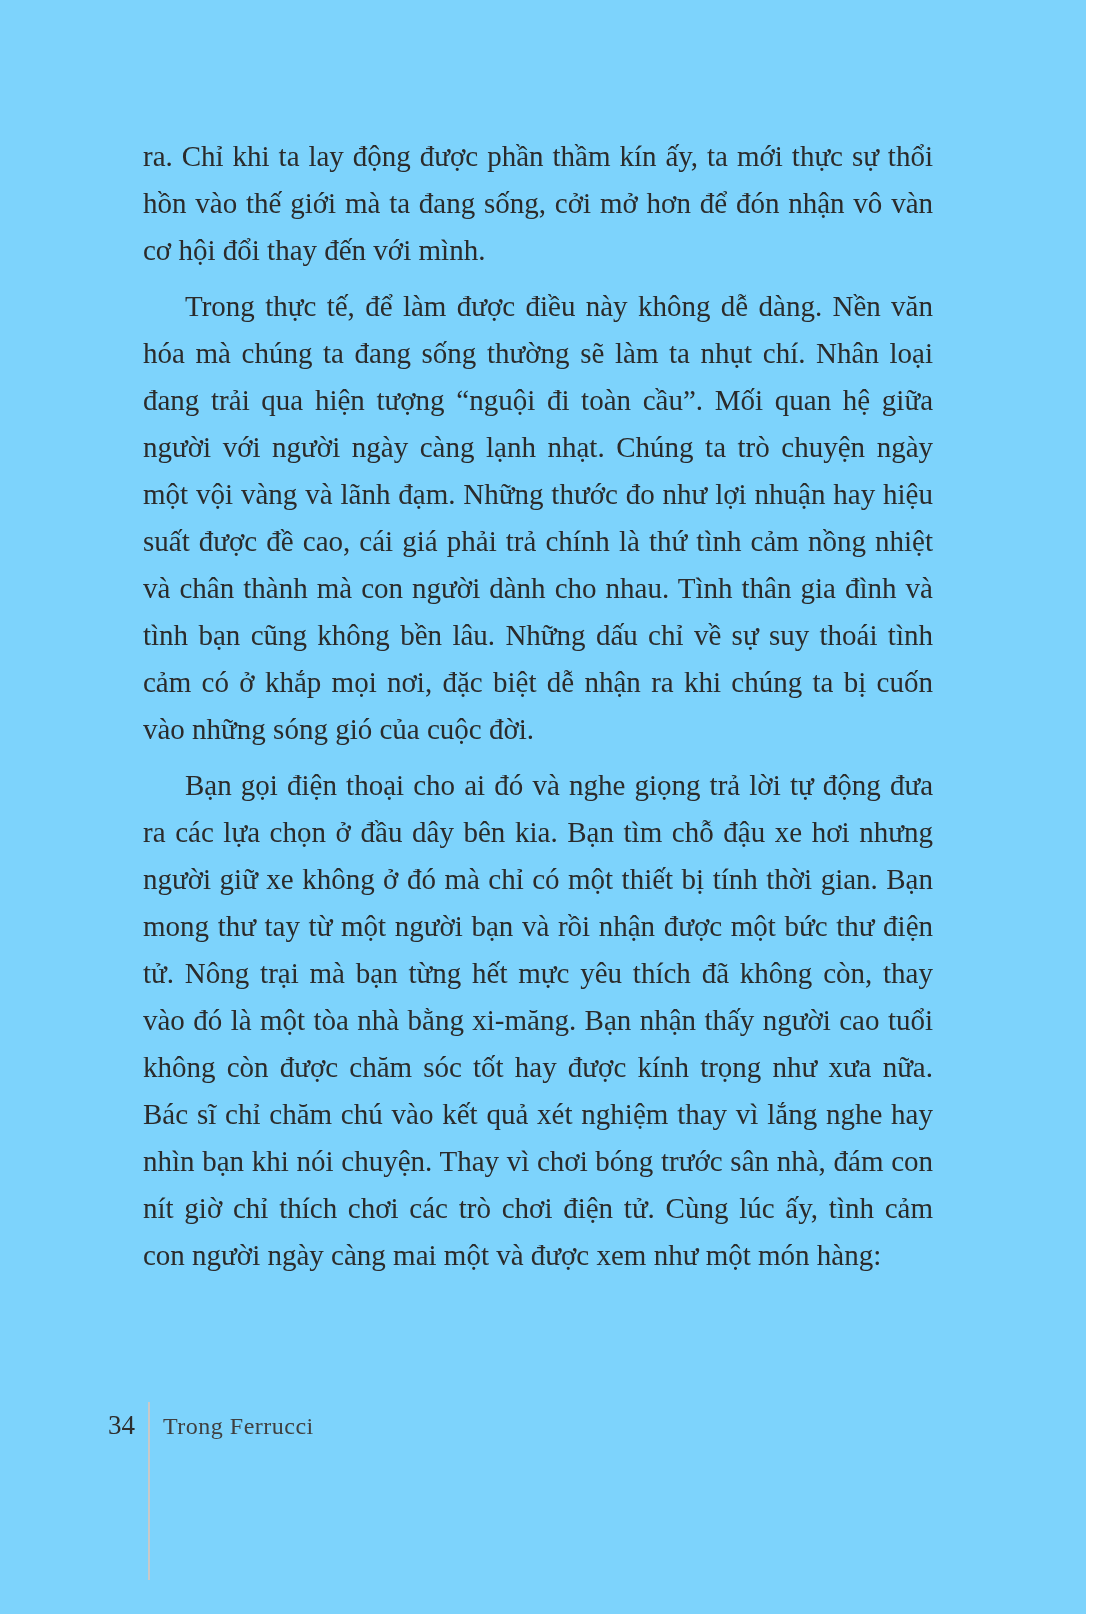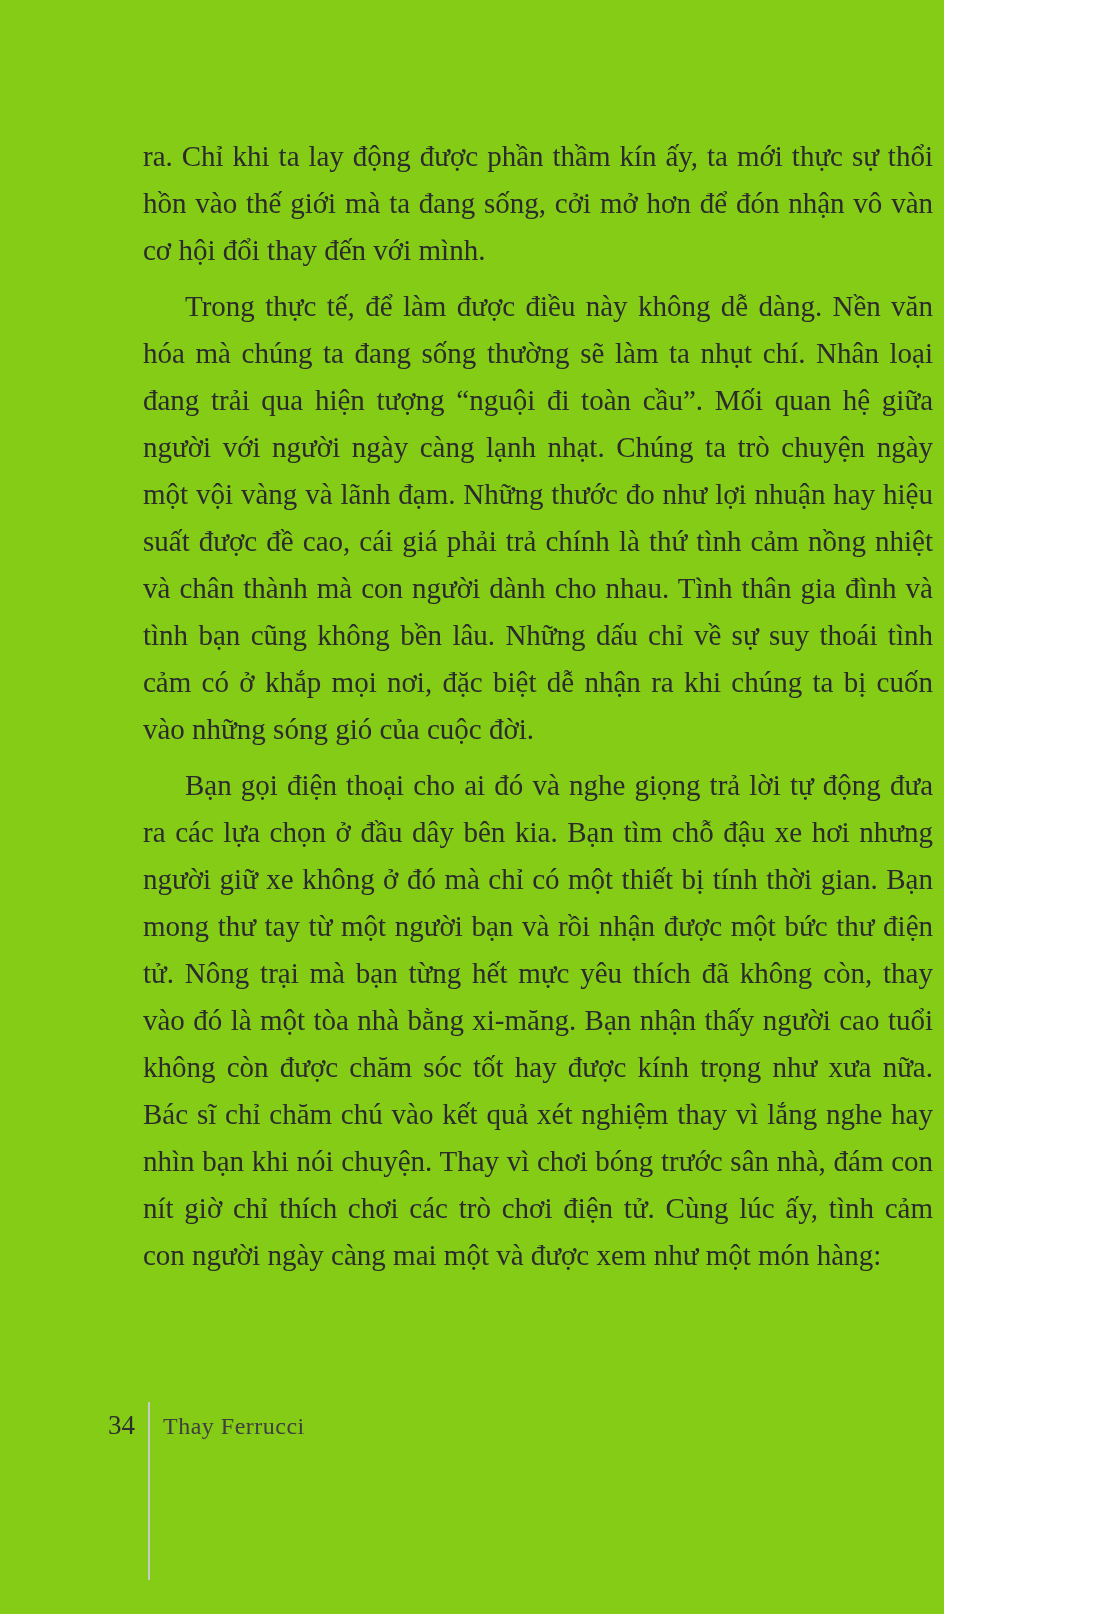--- a/index.html
+++ b/index.html
@@ -4,23 +4,23 @@
 <style>
   * { margin: 0; padding: 0; box-sizing: border-box; }
 
   html, body {
     background: #ffffff;
     font-family: "Liberation Serif", "DejaVu Serif", serif;
   }
 
   .page {
     position: relative;
-    width: 944px;
+    width: 1086px;
     height: 1614px;
-    background: #84cc16;
+    background: #7dd3fc;
     overflow: hidden;
   }
 
   .text-block {
     position: absolute;
     left: 143px;
     top: 133px;
     width: 790px;
     color: #2b2b2b;
     font-size: 29px;
@@ -77,16 +77,16 @@
 
   <div class="text-block">
     <p class="para no-indent">ra. Chỉ khi ta lay động được phần thầm kín ấy, ta mới thực sự thổi hồn vào thế giới mà ta đang sống, cởi mở hơn để đón nhận vô vàn cơ hội đổi thay đến với mình.</p>
     <p class="para">Trong thực tế, để làm được điều này không dễ dàng. Nền văn hóa mà chúng ta đang sống thường sẽ làm ta nhụt chí. Nhân loại đang trải qua hiện tượng “nguội đi toàn cầu”. Mối quan hệ giữa người với người ngày càng lạnh nhạt. Chúng ta trò chuyện ngày một vội vàng và lãnh đạm. Những thước đo như lợi nhuận hay hiệu suất được đề cao, cái giá phải trả chính là thứ tình cảm nồng nhiệt và chân thành mà con người dành cho nhau. Tình thân gia đình và tình bạn cũng không bền lâu. Những dấu chỉ về sự suy thoái tình cảm có ở khắp mọi nơi, đặc biệt dễ nhận ra khi chúng ta bị cuốn vào những sóng gió của cuộc đời.</p>
     <p class="para">Bạn gọi điện thoại cho ai đó và nghe giọng trả lời tự động đưa ra các lựa chọn ở đầu dây bên kia. Bạn tìm chỗ đậu xe hơi nhưng người giữ xe không ở đó mà chỉ có một thiết bị tính thời gian. Bạn mong thư tay từ một người bạn và rồi nhận được một bức thư điện tử. Nông trại mà bạn từng hết mực yêu thích đã không còn, thay vào đó là một tòa nhà bằng xi-măng. Bạn nhận thấy người cao tuổi không còn được chăm sóc tốt hay được kính trọng như xưa nữa. Bác sĩ chỉ chăm chú vào kết quả xét nghiệm thay vì lắng nghe hay nhìn bạn khi nói chuyện. Thay vì chơi bóng trước sân nhà, đám con nít giờ chỉ thích chơi các trò chơi điện tử. Cùng lúc ấy, tình cảm con người ngày càng mai một và được xem như một món hàng:</p>
   </div>
 
   <div class="footer">
     <span class="page-number">34</span>
     <span class="footer-rule"></span>
-    <span class="author">Thay Ferrucci</span>
+    <span class="author">Trong Ferrucci</span>
   </div>
 
 </div>
 
 </body></html>

